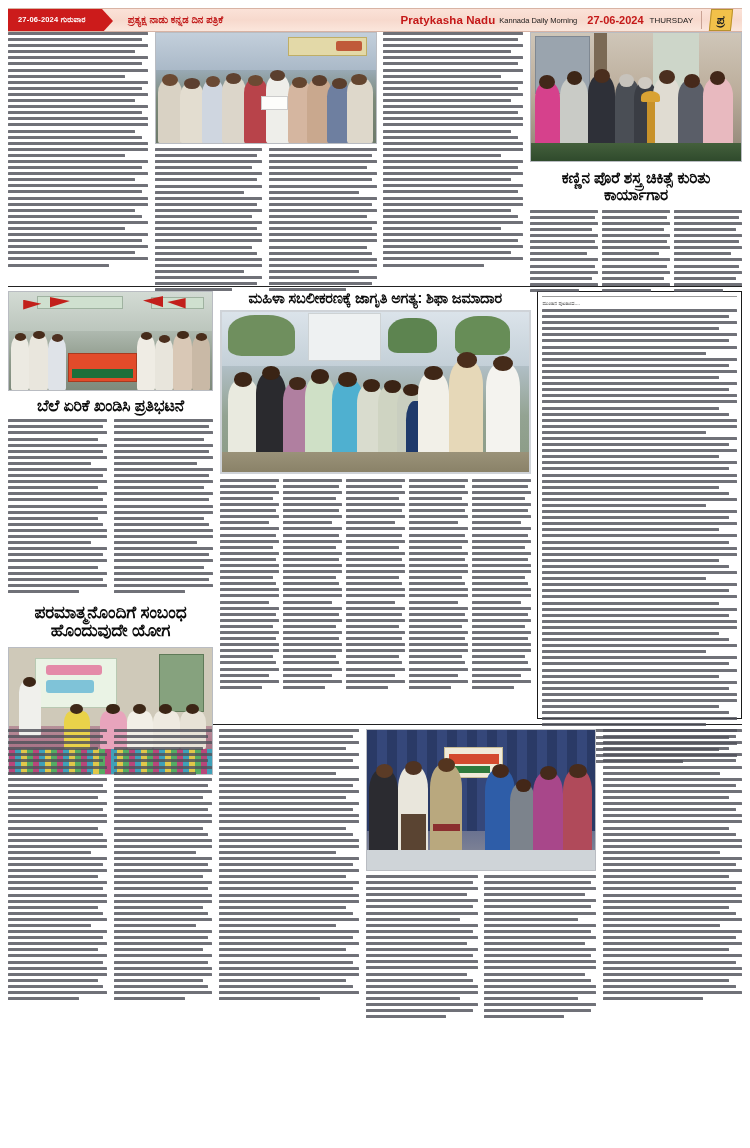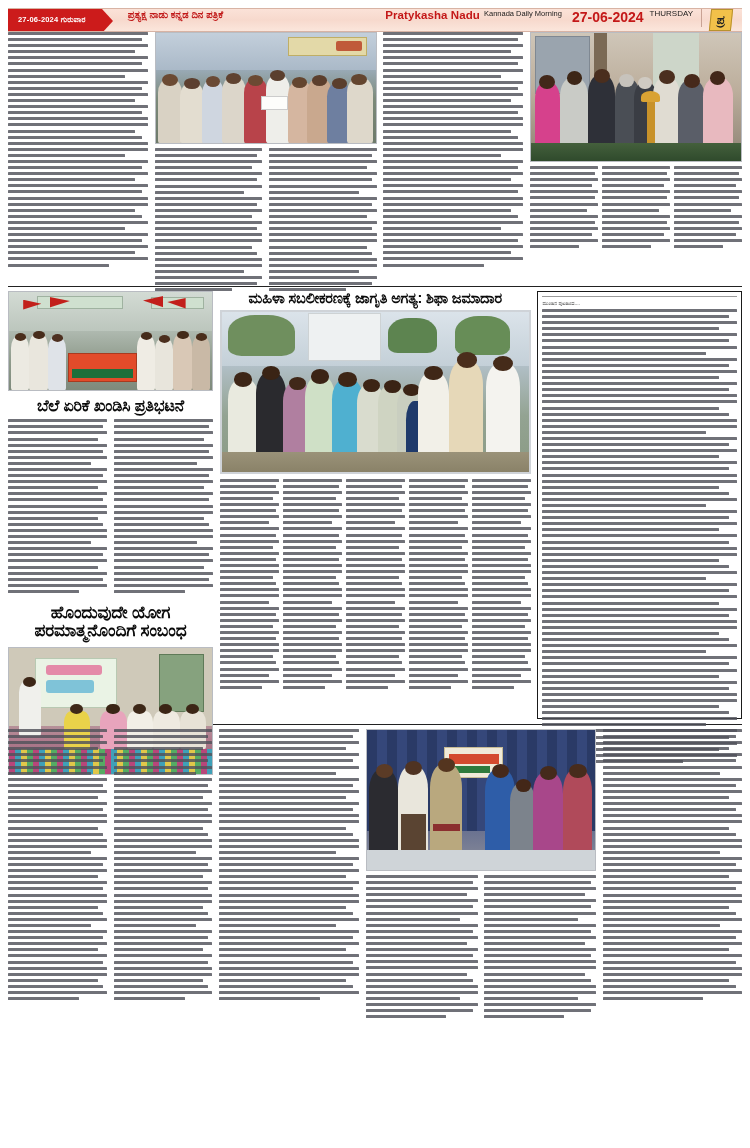--- a/index.html
+++ b/index.html
@@ -16,21 +16,21 @@
     padding: 8px 8px 6px 8px;
   }
 
   
   .masthead {
     position: relative;
     height: 24px;
     background: linear-gradient(180deg,#fbe2d8 0%,#f7d9cd 50%,#fbe6dc 100%);
     border-top: 1px solid #d8b3a4;
     border-bottom: 1px solid #d8b3a4;
-    display: flex; 
+    display: flex; align-items: center;
     overflow: hidden;
   }
   .mh-dateflag {
     background: #cc1b1b;
     color: #fff;
     height: 100%;
     display: flex; align-items: center;
     padding: 0 16px 0 10px;
     font-size: 7.5px;
     font-weight: bold;
@@ -51,21 +51,21 @@
   }
   .mh-spacer { flex: 1; }
   .mh-brand {
     color: #c41818; font-weight: bold; font-size: 11.5px;
     letter-spacing: .1px; white-space: nowrap;
   }
   .mh-sub {
     color: #1a1a1a; font-size: 7.5px; margin-left: 4px; white-space: nowrap;
   }
   .mh-date2 {
-    color: #c41818; font-weight: bold; font-size: 14px;
+    color: #c41818; font-weight: bold; font-size: 11px;
     margin-left: 10px; white-space: nowrap;
   }
   .mh-day {
     color: #1a1a1a; font-size: 8px; margin-left: 6px; white-space: nowrap;
   }
   .mh-rule {
     width: 1px; height: 18px; background: #c9a294; margin: 0 8px;
   }
   .mh-logo {
     width: 22px; height: 22px;
@@ -350,20 +350,23 @@
         <div class="head" style="left:61%;bottom:60%;width:7.5%;height:11%;background:#4b2f1f;"></div>
         <div class="fig" style="left:70%;width:13%;height:63%;background:#5a5e68;"></div>
         <div class="head" style="left:73%;bottom:57%;width:7.5%;height:11%;background:#46291b;"></div>
         <div class="fig" style="left:82%;width:14%;height:65%;background:#e8b9bf;"></div>
         <div class="head" style="left:85%;bottom:59%;width:7.5%;height:11%;background:#422719;"></div>
         <div style="position:absolute;left:55%;bottom:6%;width:4%;height:46%;background:#c8922a;"></div>
         <div style="position:absolute;left:52.5%;bottom:46%;width:9%;height:9%;background:#d9a233;border-radius:50% 50% 10% 10%;"></div>
         <div style="position:absolute;left:0;bottom:0;width:100%;height:14%;background:linear-gradient(180deg,#44603c,#2f4a2c);"></div>
       </div>
 
+      <div class="boxhl" style="margin-top:5px;border-bottom:none;border-top:none;">
+        <div class="hl hl-box" style="font-size:15.5px;line-height:1.12;">ಕಣ್ಣಿನ ಪೊರೆ ಶಸ್ತ್ರ ಚಿಕಿತ್ಸೆ ಕುರಿತು ಕಾರ್ಯಾಗಾರ</div>
+      </div>
 
       <div class="row" style="margin-top:4px;">
         <div class="tcol" style="width:68px;">
           <div class="tline s1"></div>
             <div class="tline s2"></div>
             <div class="tline s1"></div>
           <div class="tline s3"></div>
             <div class="tline s1"></div>
             <div class="tline s2"></div>
           <div class="tline s1"></div>
@@ -506,22 +509,22 @@
             <div class="tline s1"></div>
           <div class="tline s3"></div>
             <div class="tline s1"></div>
             <div class="tline s2"></div>
           <div class="tline s1"></div>
             <div class="tline s5"></div>
         </div>
       </div>
 
       <div style="margin-top:8px;">
+        <div class="hl hl-box" style="font-size:17px;">ಪರಮಾತ್ಮನೊಂದಿಗೆ ಸಂಬಂಧ</div>
         <div class="hl hl-box" style="font-size:17px;">ಹೊಂದುವುದೇ ಯೋಗ</div>
-        <div class="hl hl-box" style="font-size:17px;">ಪರಮಾತ್ಮನೊಂದಿಗೆ ಸಂಬಂಧ</div>
       </div>
 
       <div class="photo ph-yoga" style="height:128px;margin-top:6px;">
         <div style="position:absolute;left:0;top:0;width:100%;height:62%;background:#cfc9b9;"></div>
         <div style="position:absolute;left:13%;top:8%;width:40%;height:40%;background:#eaf3e5;border:1px solid #b8c9b2;"></div>
         <div style="position:absolute;left:18%;top:14%;width:28%;height:8%;background:#e48aa8;border-radius:3px;"></div>
         <div style="position:absolute;left:18%;top:26%;width:24%;height:10%;background:#7fc3d8;border-radius:3px;"></div>
         <div style="position:absolute;left:74%;top:5%;width:22%;height:46%;background:#86a27e;border:1px solid #5f7a58;"></div>
         <div class="fig" style="left:5%;bottom:30%;width:11%;height:44%;background:#f0f0ec;"></div>
         <div class="head" style="left:7%;bottom:69%;width:6.5%;height:8%;background:#3c2617;"></div>

